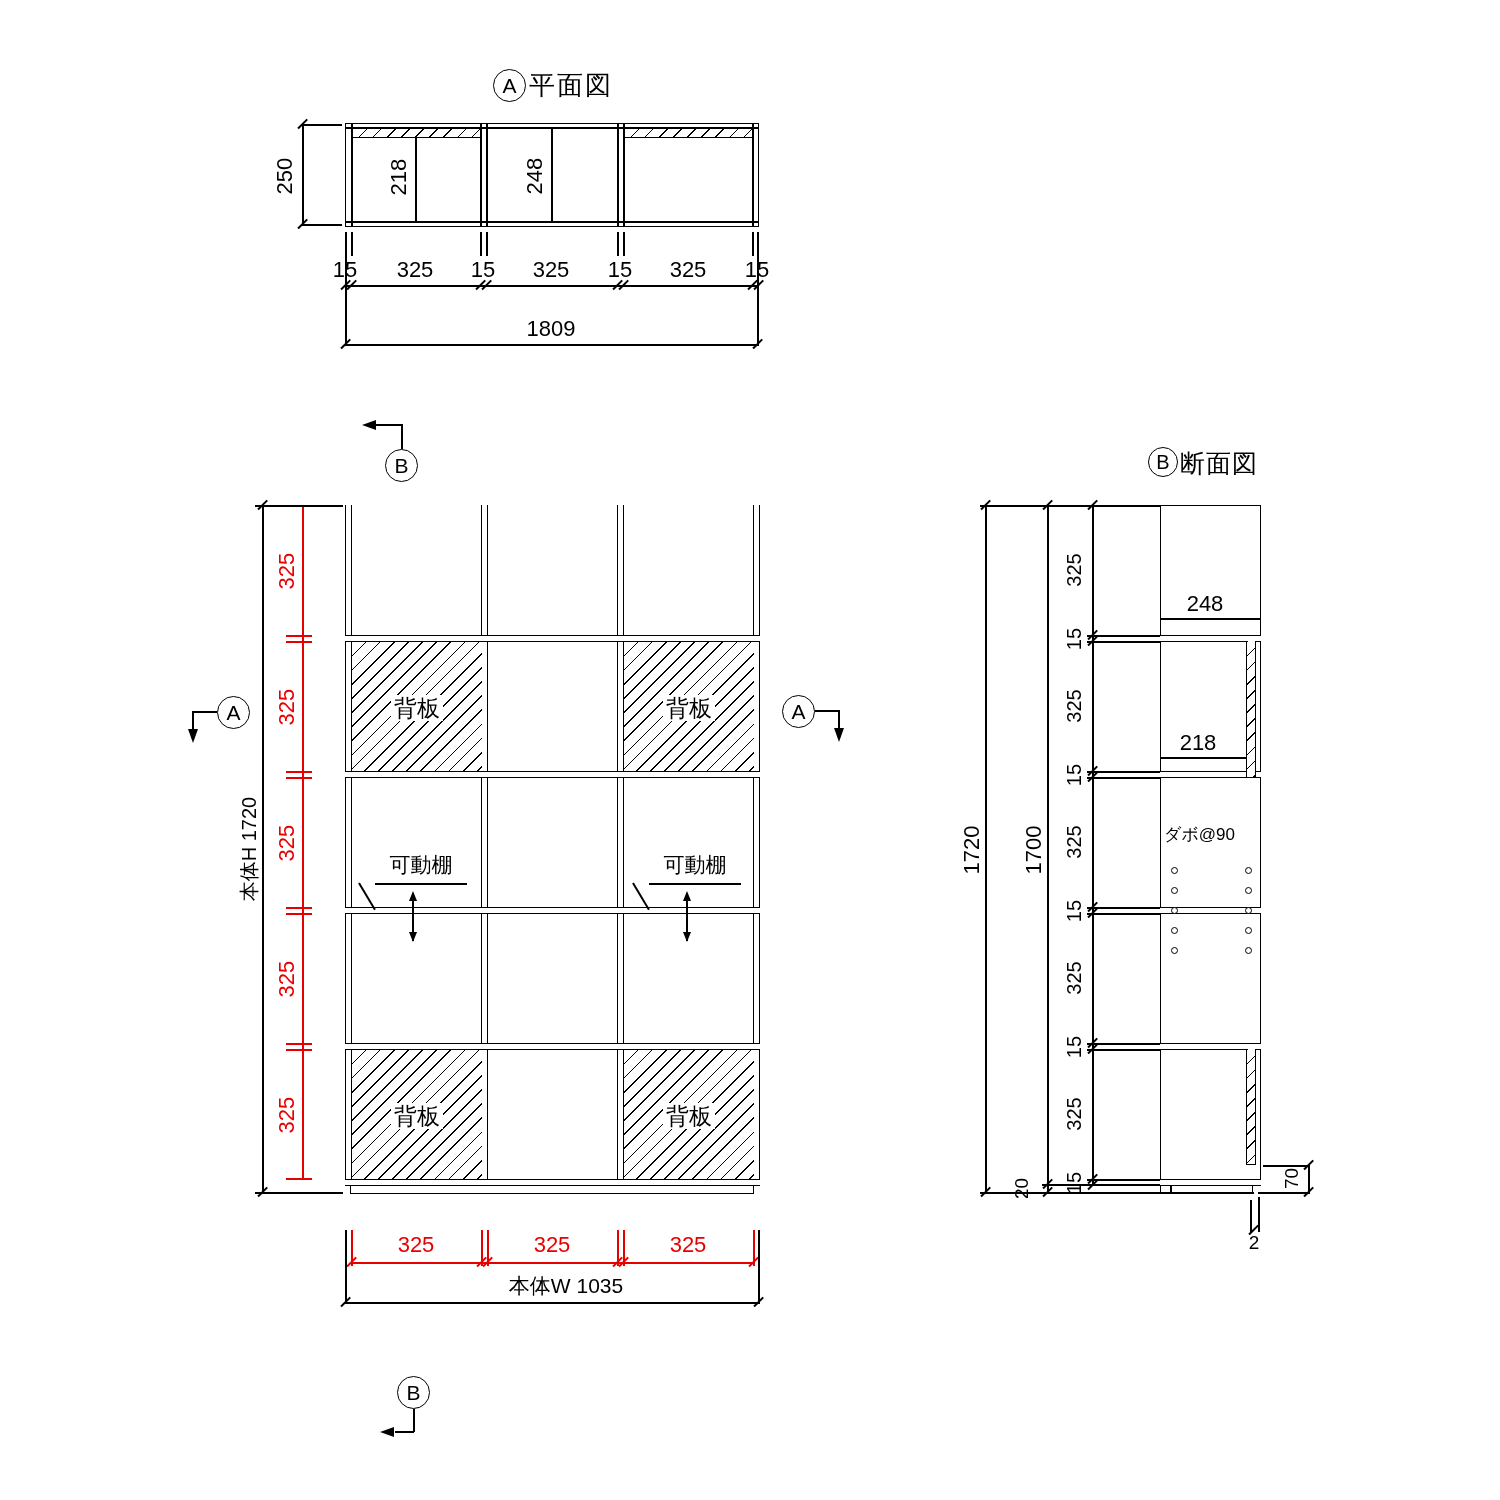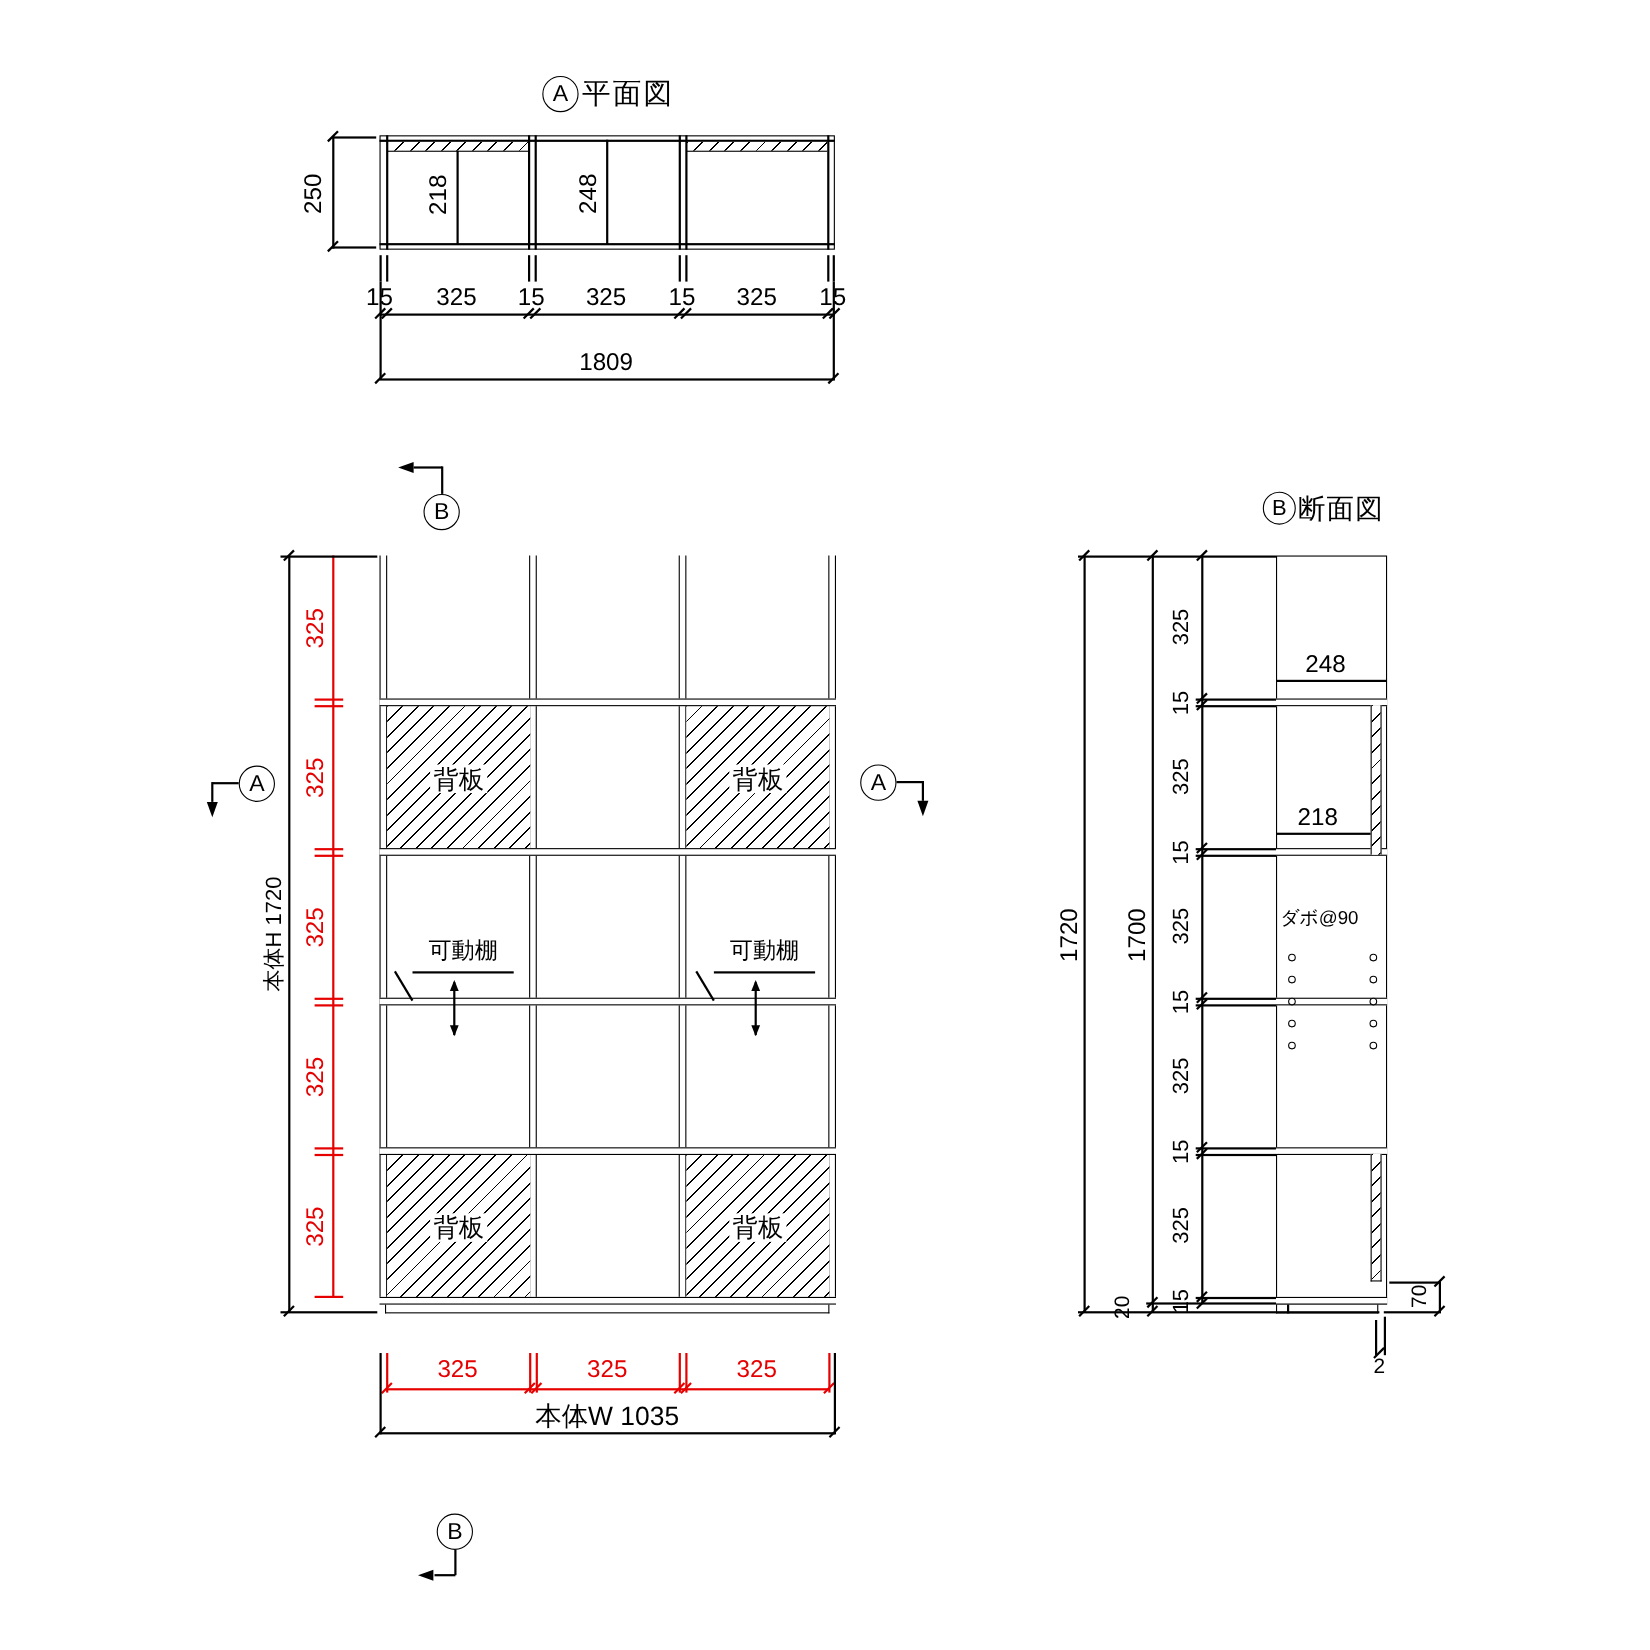--- a/index.html
+++ b/index.html
@@ -193,21 +193,21 @@
   <div class="tk red" style="left:747px;top:1261px;"></div>
   <div class="lbl rtx" style="left:386px;top:1232px;width:60px;font-size:22px;">325</div>
   <div class="lbl rtx" style="left:522px;top:1232px;width:60px;font-size:22px;">325</div>
   <div class="lbl rtx" style="left:658px;top:1232px;width:60px;font-size:22px;">325</div>
 
   <div class="vl" style="left:345px;top:1230px;height:74px;"></div>
   <div class="vl" style="left:758px;top:1230px;height:74px;"></div>
   <div class="hl" style="left:345px;top:1302px;width:414px;"></div>
   <div class="tk" style="left:339px;top:1301px;"></div>
   <div class="tk" style="left:752px;top:1301px;"></div>
-  <div class="lbl" style="left:462px;top:1274px;width:180px;font-size:24px;">本体W 1035</div>
+  <div class="lbl" style="left:476px;top:1274px;width:180px;font-size:21px;">本体W 1035</div>
 
 
   <div class="circ" style="left:397px;top:1376px;">
     <span>B</span>
   </div>
   <div class="vl" style="left:413px;top:1409px;height:23px;"></div>
   <div class="hl" style="left:395px;top:1431px;width:19px;"></div>
   <div class="arrL" style="left:380px;top:1427px;"></div>
 
   <div class="circ" style="left:1148px;top:447px;width:30px;height:30px;font-size:20px;">

